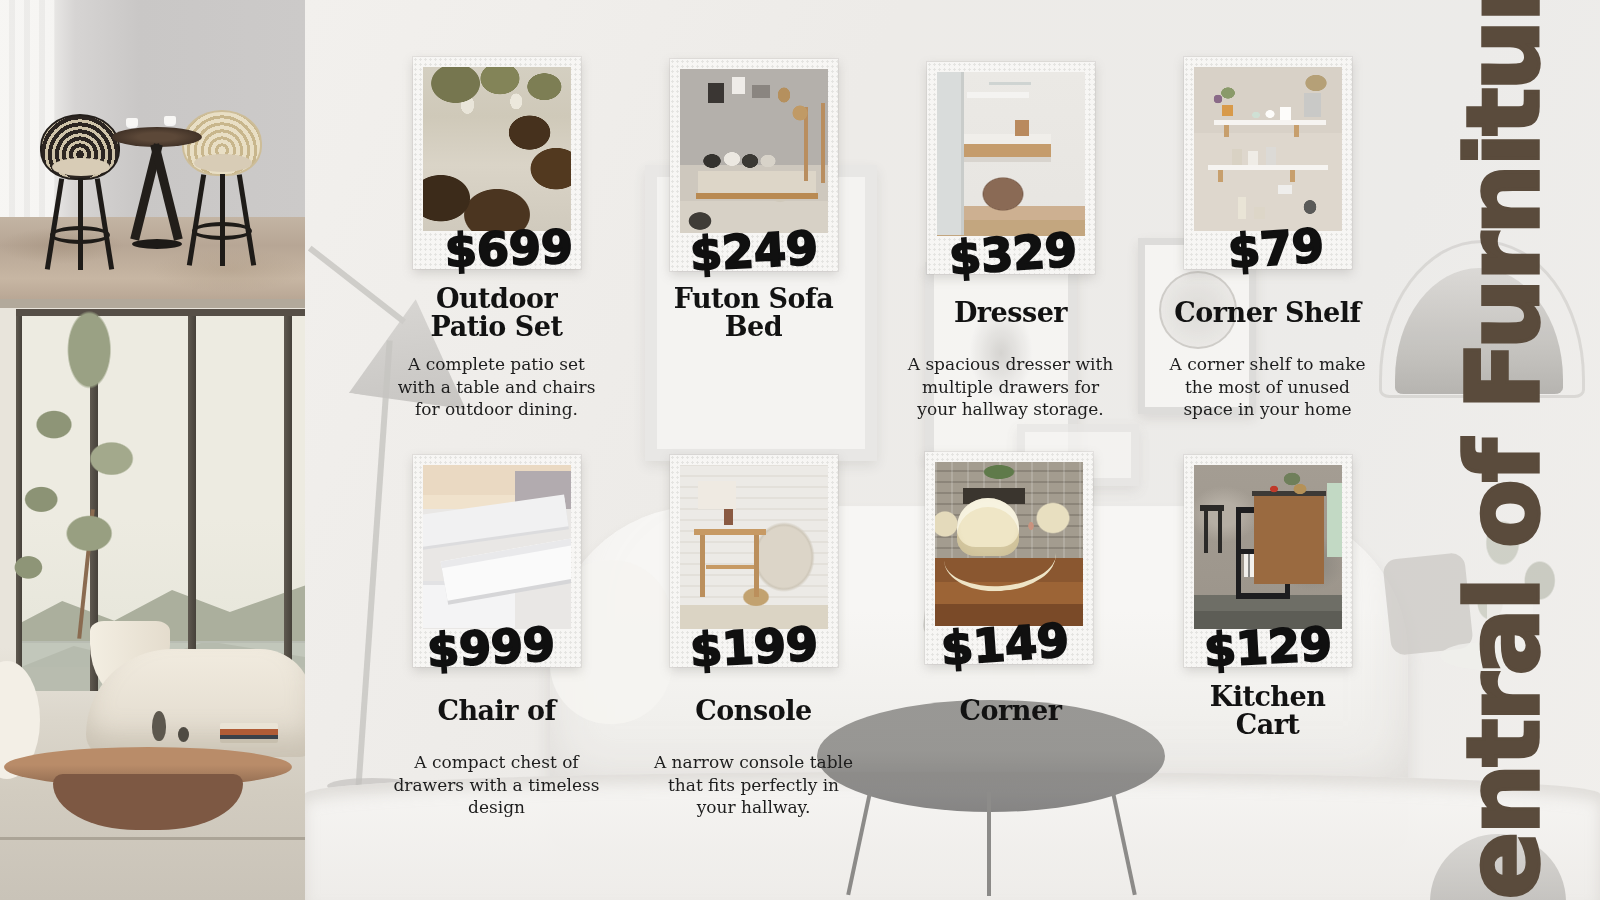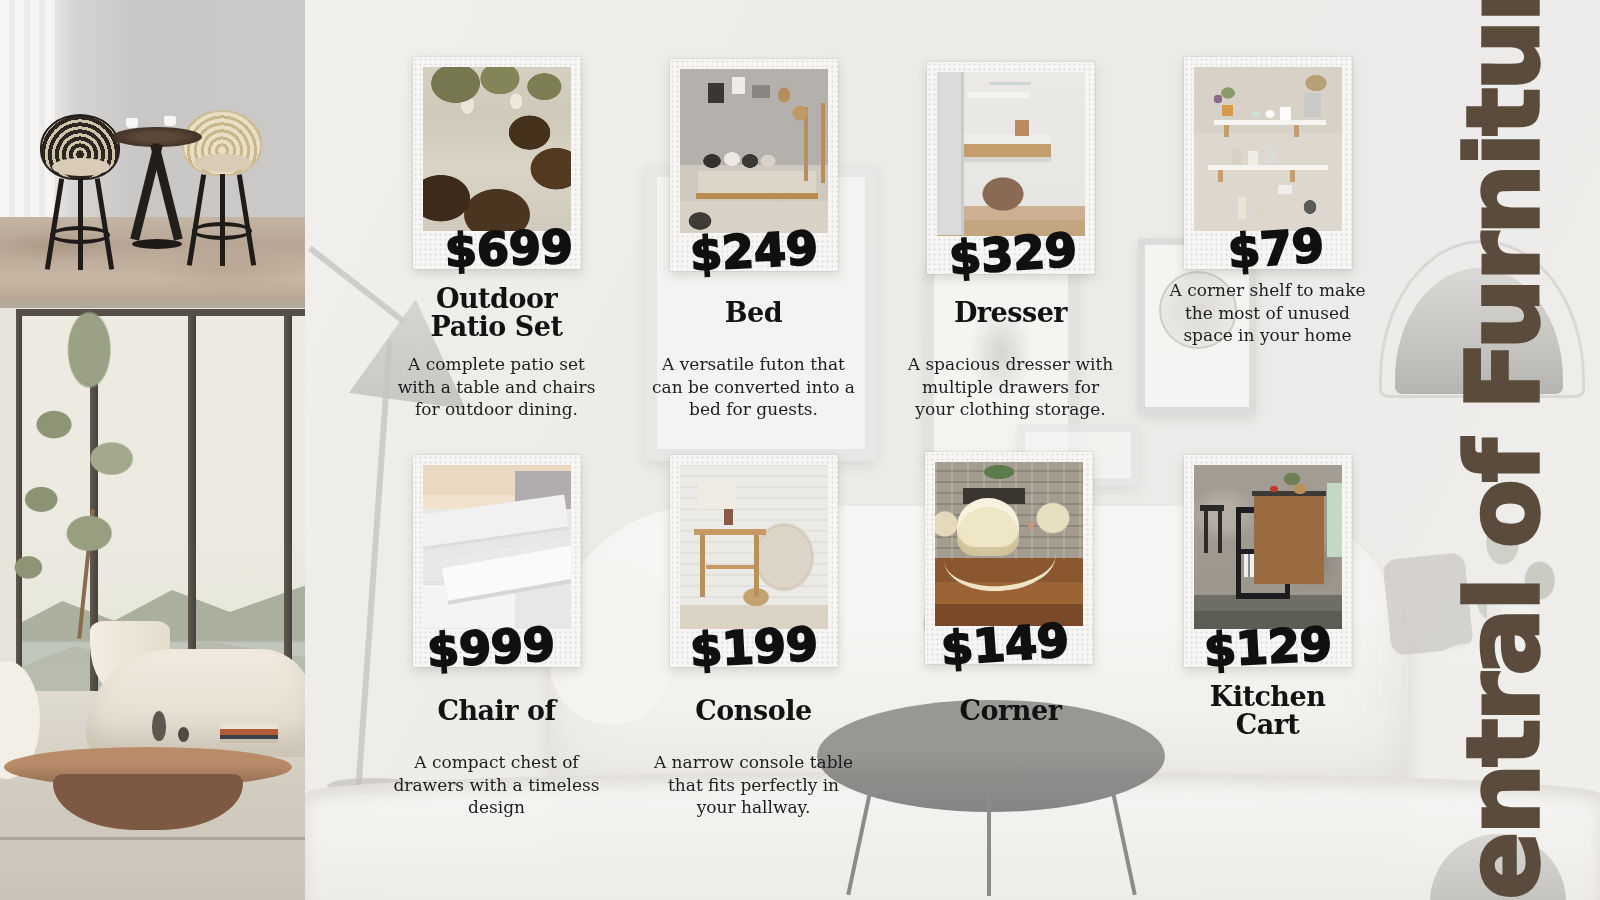--- a/index.html
+++ b/index.html
@@ -402,42 +402,46 @@
           </h2>
         <p class="desc">A complete patio set with a table and chairs for outdoor dining.</p>
       </article>
 
       <article class="card">
         <div class="polaroid">
           <div class="pphoto p2"></div>
           <div class="price">$249</div>
         </div>
         <h2 class="title">
+            <span>Futon Sofa</span>
             <span>Bed</span>
           </h2>
-        <p class="desc">A versatile futon that can be converted into a bed for guests.</p>
       </article>
 
       <article class="card">
         <div class="polaroid">
           <div class="pphoto p3"></div>
           <div class="price">$329</div>
         </div>
         <h2 class="title">
             <span>Dresser</span>
             <span></span>
           </h2>
-        <p class="desc">A spacious dresser with multiple drawers for your clothing storage.</p>
+        <p class="desc">A spacious dresser with multiple drawers for your hallway storage.</p>
       </article>
 
       <article class="card">
         <div class="polaroid">
           <div class="pphoto p4"></div>
           <div class="price">$79</div>
         </div>
+        <h2 class="title">
+            <span>Corner Shelf</span>
+            <span></span>
+          </h2>
         <p class="desc">A corner shelf to make the most of unused space in your home</p>
       </article>
 
       <article class="card">
         <div class="polaroid">
           <div class="pphoto p5"></div>
           <div class="price">$999</div>
         </div>
         <h2 class="title">
             <span>Chair of</span>

